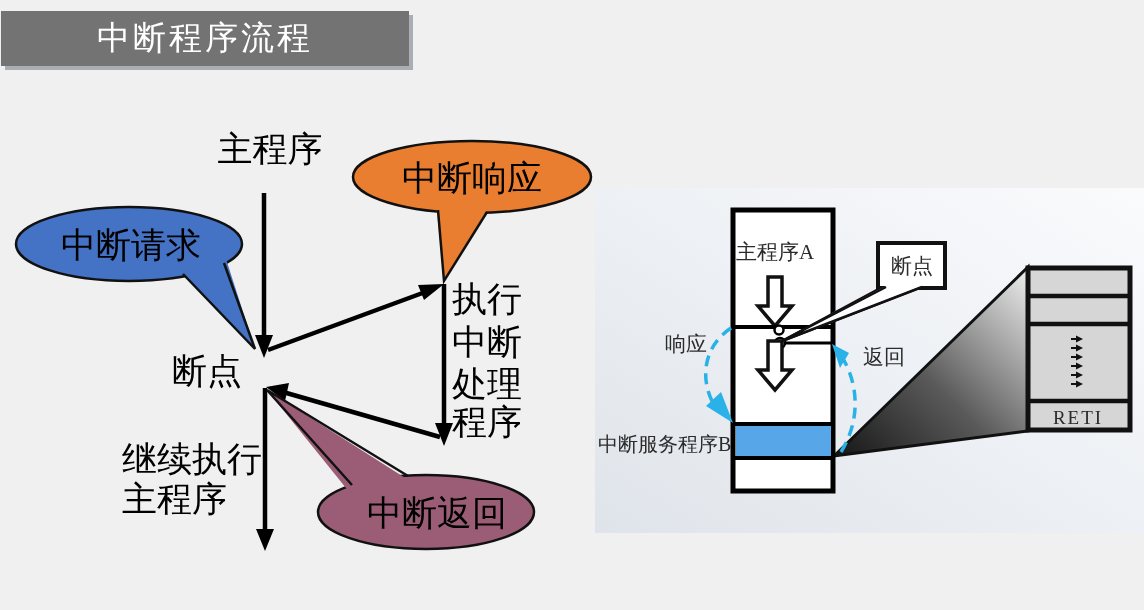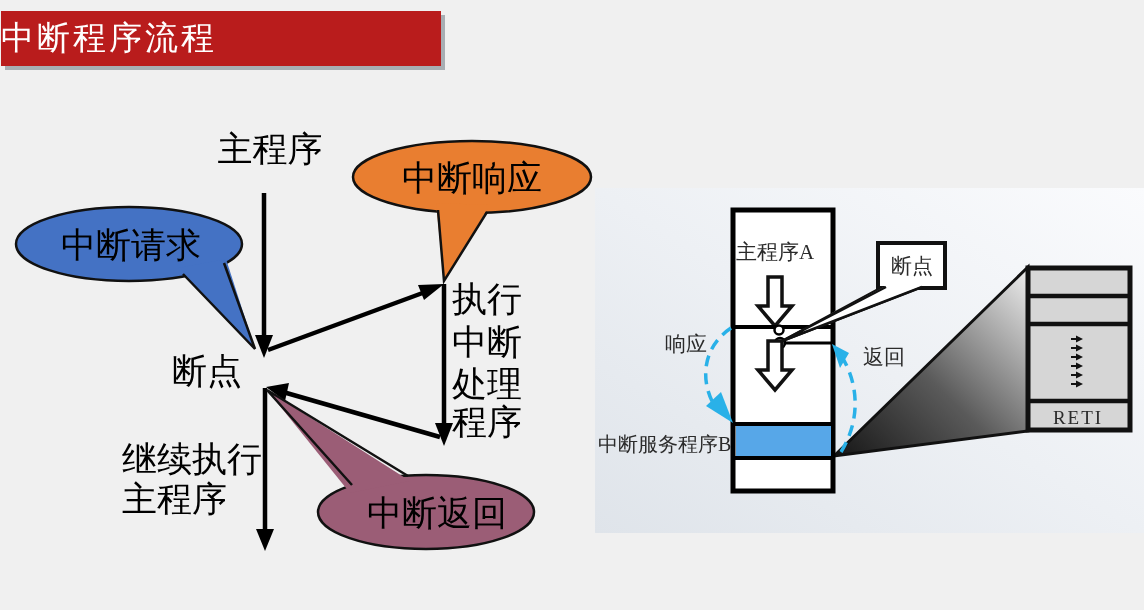--- a/index.html
+++ b/index.html
@@ -4,24 +4,24 @@
 <style>
   html,body{margin:0;padding:0;}
   body{
     width:1144px;height:610px;
     background:#f0f0f0;
     overflow:hidden;
     position:relative;
     font-family:"Liberation Sans", sans-serif;
   }
   .title-bar{
-    position:absolute;left:1px;top:11px;width:440px;height:55px;
-    background:#b91c1c;
+    position:absolute;left:1px;top:11px;width:408px;height:55px;
+    background:#737373;
     box-shadow:4px 4px 0 rgba(110,120,130,0.55);
-    display:flex;align-items:center;justify-content:flex-start;
+    display:flex;align-items:center;justify-content:center;
   }
   .title-bar span{
     color:#ffffff;font-size:33px;letter-spacing:3px;
     font-family:"Liberation Sans", sans-serif;
   }
   svg{position:absolute;overflow:visible;}
   #flow-svg{left:0;top:100px;}
   #mem-svg{left:595px;top:188px;}
   .flowtext{font-family:"Liberation Sans", sans-serif;fill:#000;}
   .memtext{font-family:"Liberation Serif", serif;fill:#2b2b2b;}

